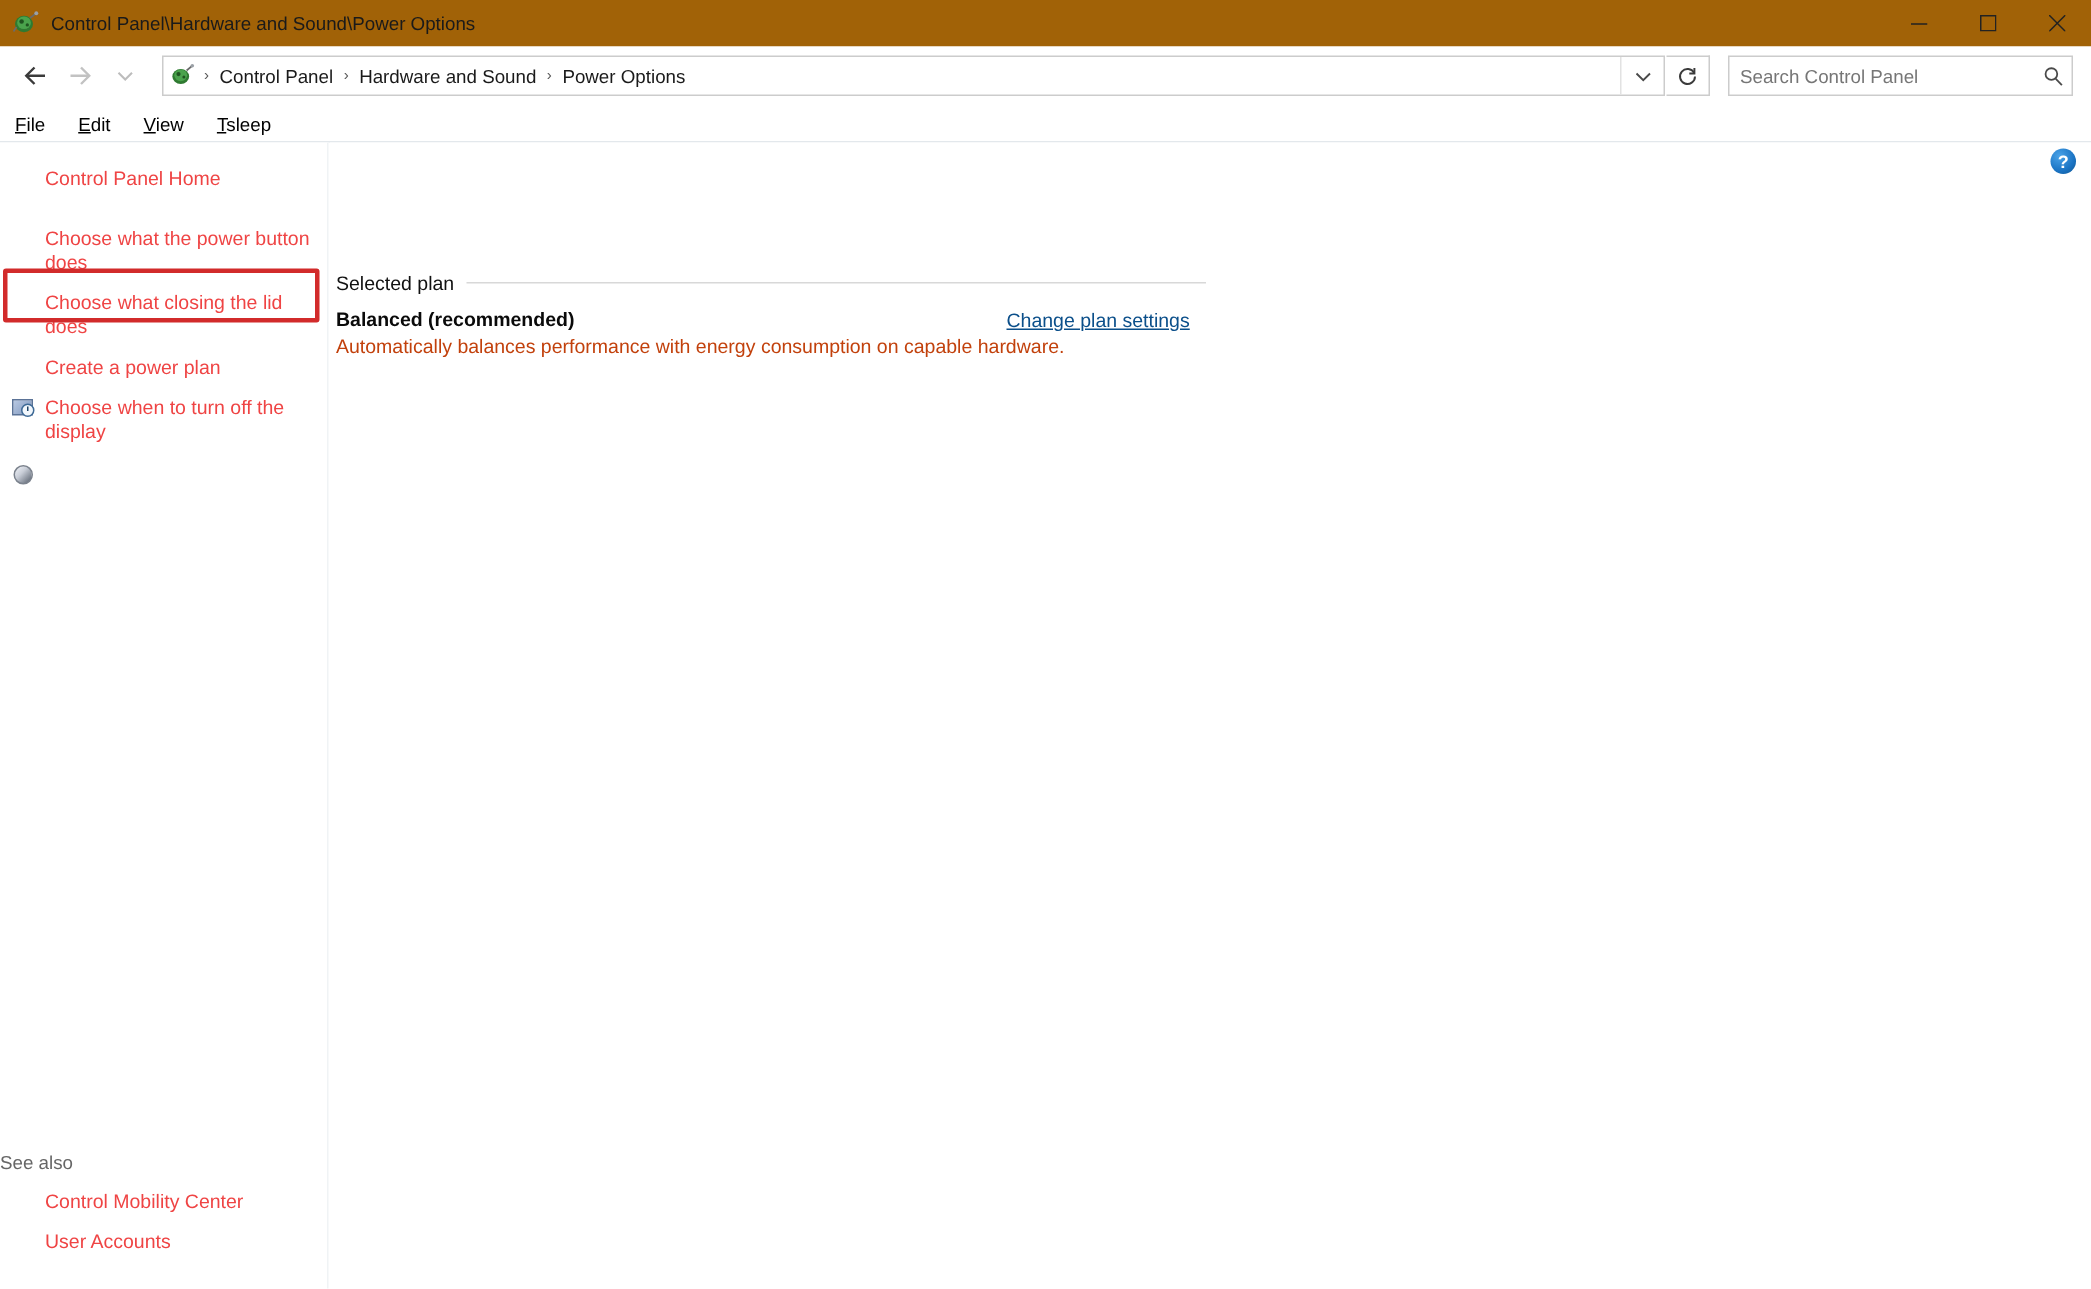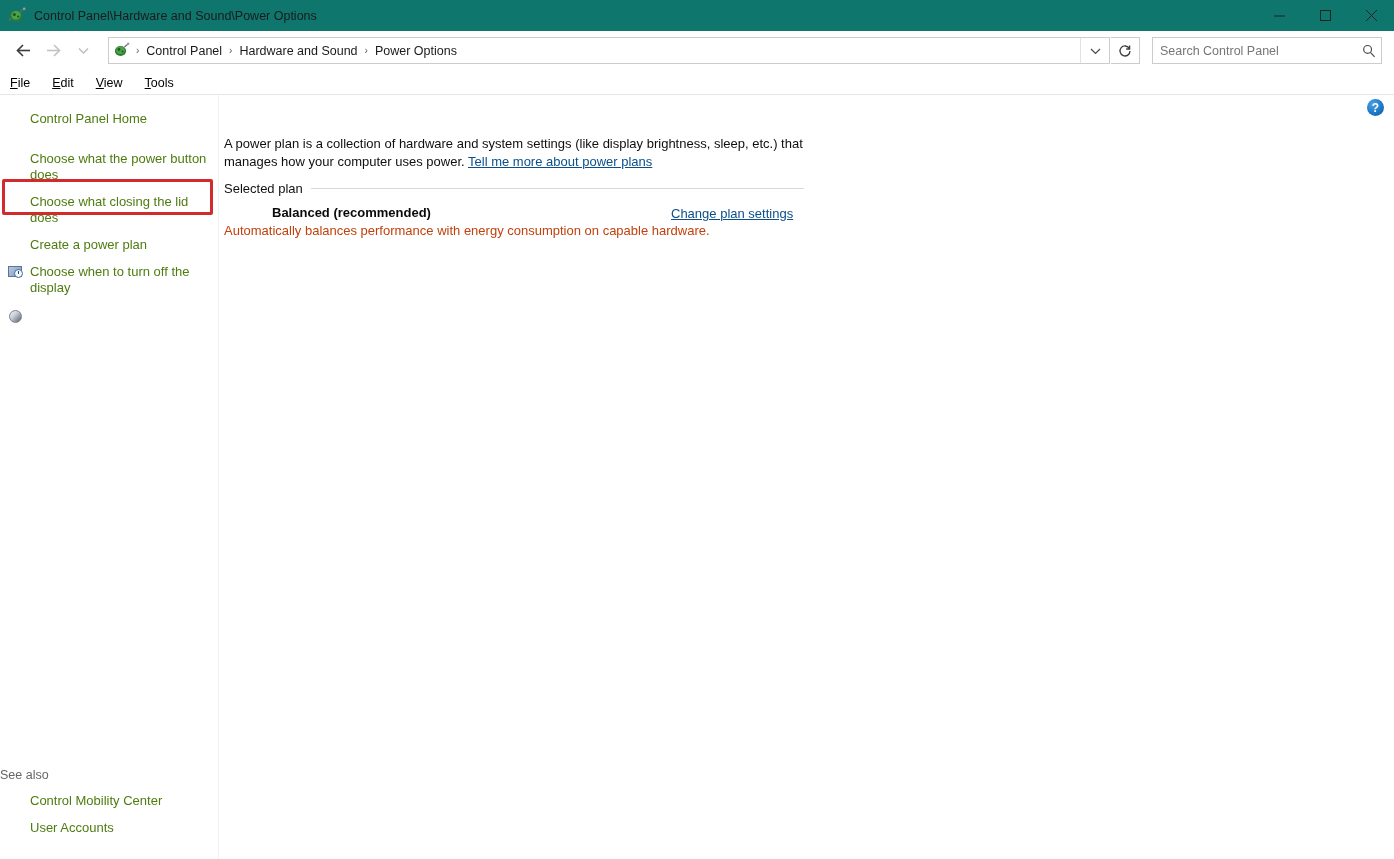--- a/index.html
+++ b/index.html
@@ -15,21 +15,21 @@
     color: #000000;
     overflow: hidden;
     position: relative;
   }
 
   
   #titlebar {
     position: absolute;
     left: 0; top: 0;
     width: 1394px; height: 31px;
-    background: #0f766e;
+    background: #a16207;
     display: flex;
     align-items: center;
   }
   #titlebar .tb-icon {
     width: 18px; height: 18px;
     margin-left: 8px; margin-right: 8px;
     position: relative;
     flex: none;
   }
   #titlebar .tb-title {
@@ -178,21 +178,21 @@
     position: absolute;
     left: 0; top: 0;
     width: 219px; height: 765px;
     background: #ffffff;
     border-right: 1px solid #f0f3f5;
     box-sizing: border-box;
   }
   .side-link {
     position: relative;
     font-size: 13px;
-    color: #4d7c0f;
+    color: #ef4444;
     line-height: 16px;
     padding: 3px 10px 3px 30px;
     margin-bottom: 5px;
     cursor: default;
   }
   .side-link .lbl { display: inline; }
   .side-icon {
     position: absolute;
     left: 8px; top: 4px;
     width: 16px; height: 16px;
@@ -277,21 +277,20 @@
     flex: 1;
     height: 1px;
     background: #d8d8d8;
   }
   #plan-name {
     position: absolute;
     left: 4px; top: 110px;
     font-size: 13px;
     font-weight: bold;
     color: #0a0a0a;
-    margin-left: 48px;
   }
   #plan-desc {
     position: absolute;
     left: 4px; top: 128px;
     font-size: 13px;
     color: #c2410c;
   }
   #change-plan {
     position: absolute;
     left: 451px; top: 111px;
@@ -443,21 +442,21 @@
       <circle cx="5.6" cy="5.4" r="3.9" fill="none" stroke="#4a4a4a" stroke-width="1.2"></circle>
       <line x1="8.4" y1="8.4" x2="12.6" y2="12.8" stroke="#4a4a4a" stroke-width="1.2"></line>
     </svg>
   </div>
 </div>
 
 <div id="menubar">
   <div class="menu-item"><span class="accel">F</span><span>ile</span></div>
   <div class="menu-item"><span class="accel">E</span><span>dit</span></div>
   <div class="menu-item"><span class="accel">V</span><span>iew</span></div>
-  <div class="menu-item"><span class="accel">T</span><span>ools</span></div>
+  <div class="menu-item"><span class="accel">T</span><span>sleep</span></div>
 </div>
 
 <div id="content-split">
 
   <div id="sidebar">
     <div id="sidebar-top">
       <div class="side-link">
         <span class="lbl">Control Panel Home</span>
       </div>
       <div class="side-link" style="margin-top:18px">
@@ -495,23 +494,20 @@
       <div class="side-link">
         <span class="lbl">User Accounts</span>
       </div>
     </div>
   </div>
 
   <div id="mainpane">
     <div id="help-icon">?</div>
 
 
-    <div id="page-desc">
-      <span>A power plan is a collection of hardware and system settings (like display brightness, sleep, etc.) that manages how your computer uses power. </span><a href="#">Tell me more about power plans</a>
-    </div>
 
     <div id="group-header">
       <span class="ghlabel">Selected plan</span>
       <span class="ghline"></span>
     </div>
 
     <div id="plan-name">Balanced (recommended)</div>
     <div id="plan-desc">Automatically balances performance with energy consumption on capable hardware.</div>
     <a id="change-plan" href="#">Change plan settings</a>
   </div>

